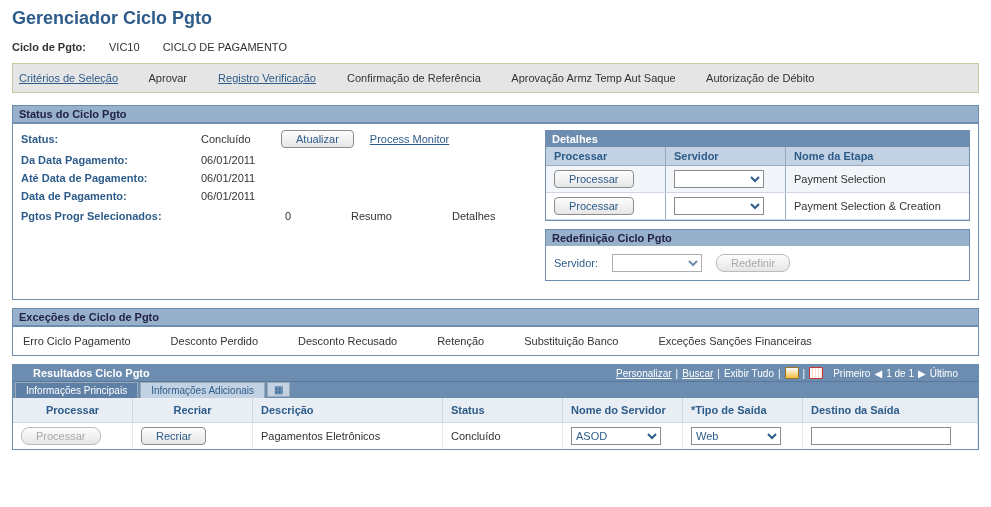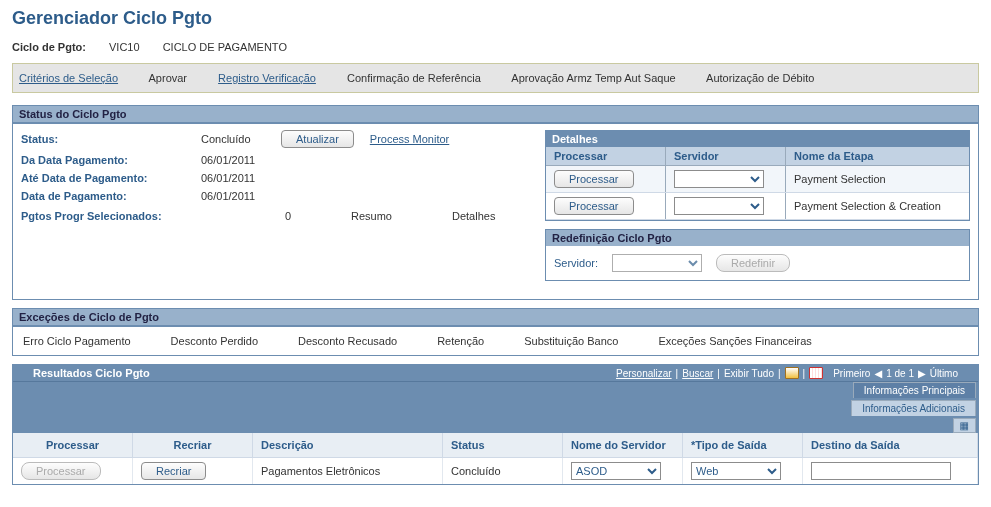--- a/index.html
+++ b/index.html
@@ -125,25 +125,24 @@
   font-size: 11px;
 }
 .results-header .title { flex: 0 0 auto; margin-right: auto; }
 .results-links { font-weight: normal; font-size: 10px; display:flex; align-items:center; gap:4px; }
 .results-links a { color: #fff; text-decoration: underline; }
 .results-nav { display: flex; align-items: center; gap: 4px; margin-left: 6px; text-align: right;}
 .tri { font-size: 10px; }
 .subtabs {
   background: #6c8db0;
   display: flex;
-  align-items: flex-end;
+  align-items: flex-start;
   gap: 2px;
   padding: 0 2px;
   border-top: 1px solid #56789c;
-  flex-direction: column;
 }
 .subtab {
   background: #c2d2e3;
   color: #2d5c8a;
   padding: 2px 10px;
   font-size: 10px;
   border: 1px solid #9ab;
   border-bottom: none;
   cursor: pointer;
 }

